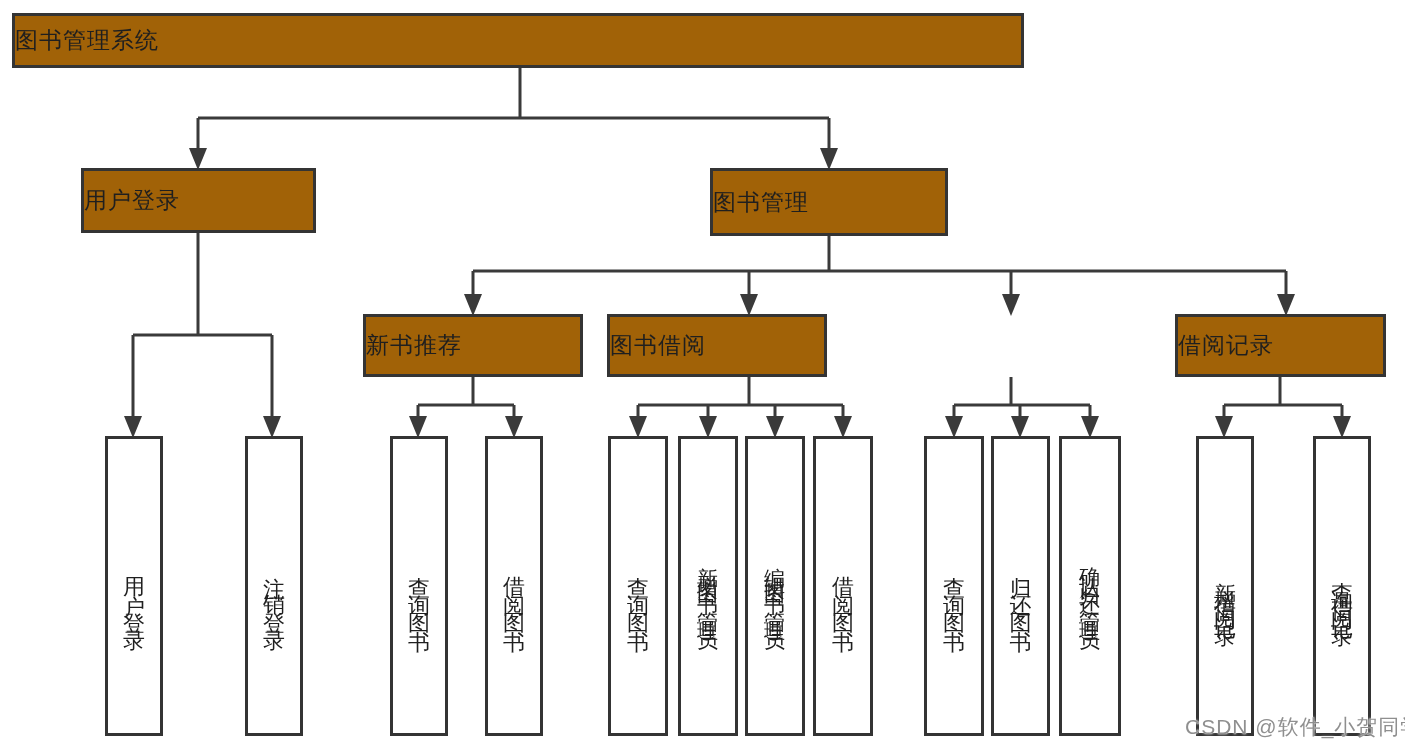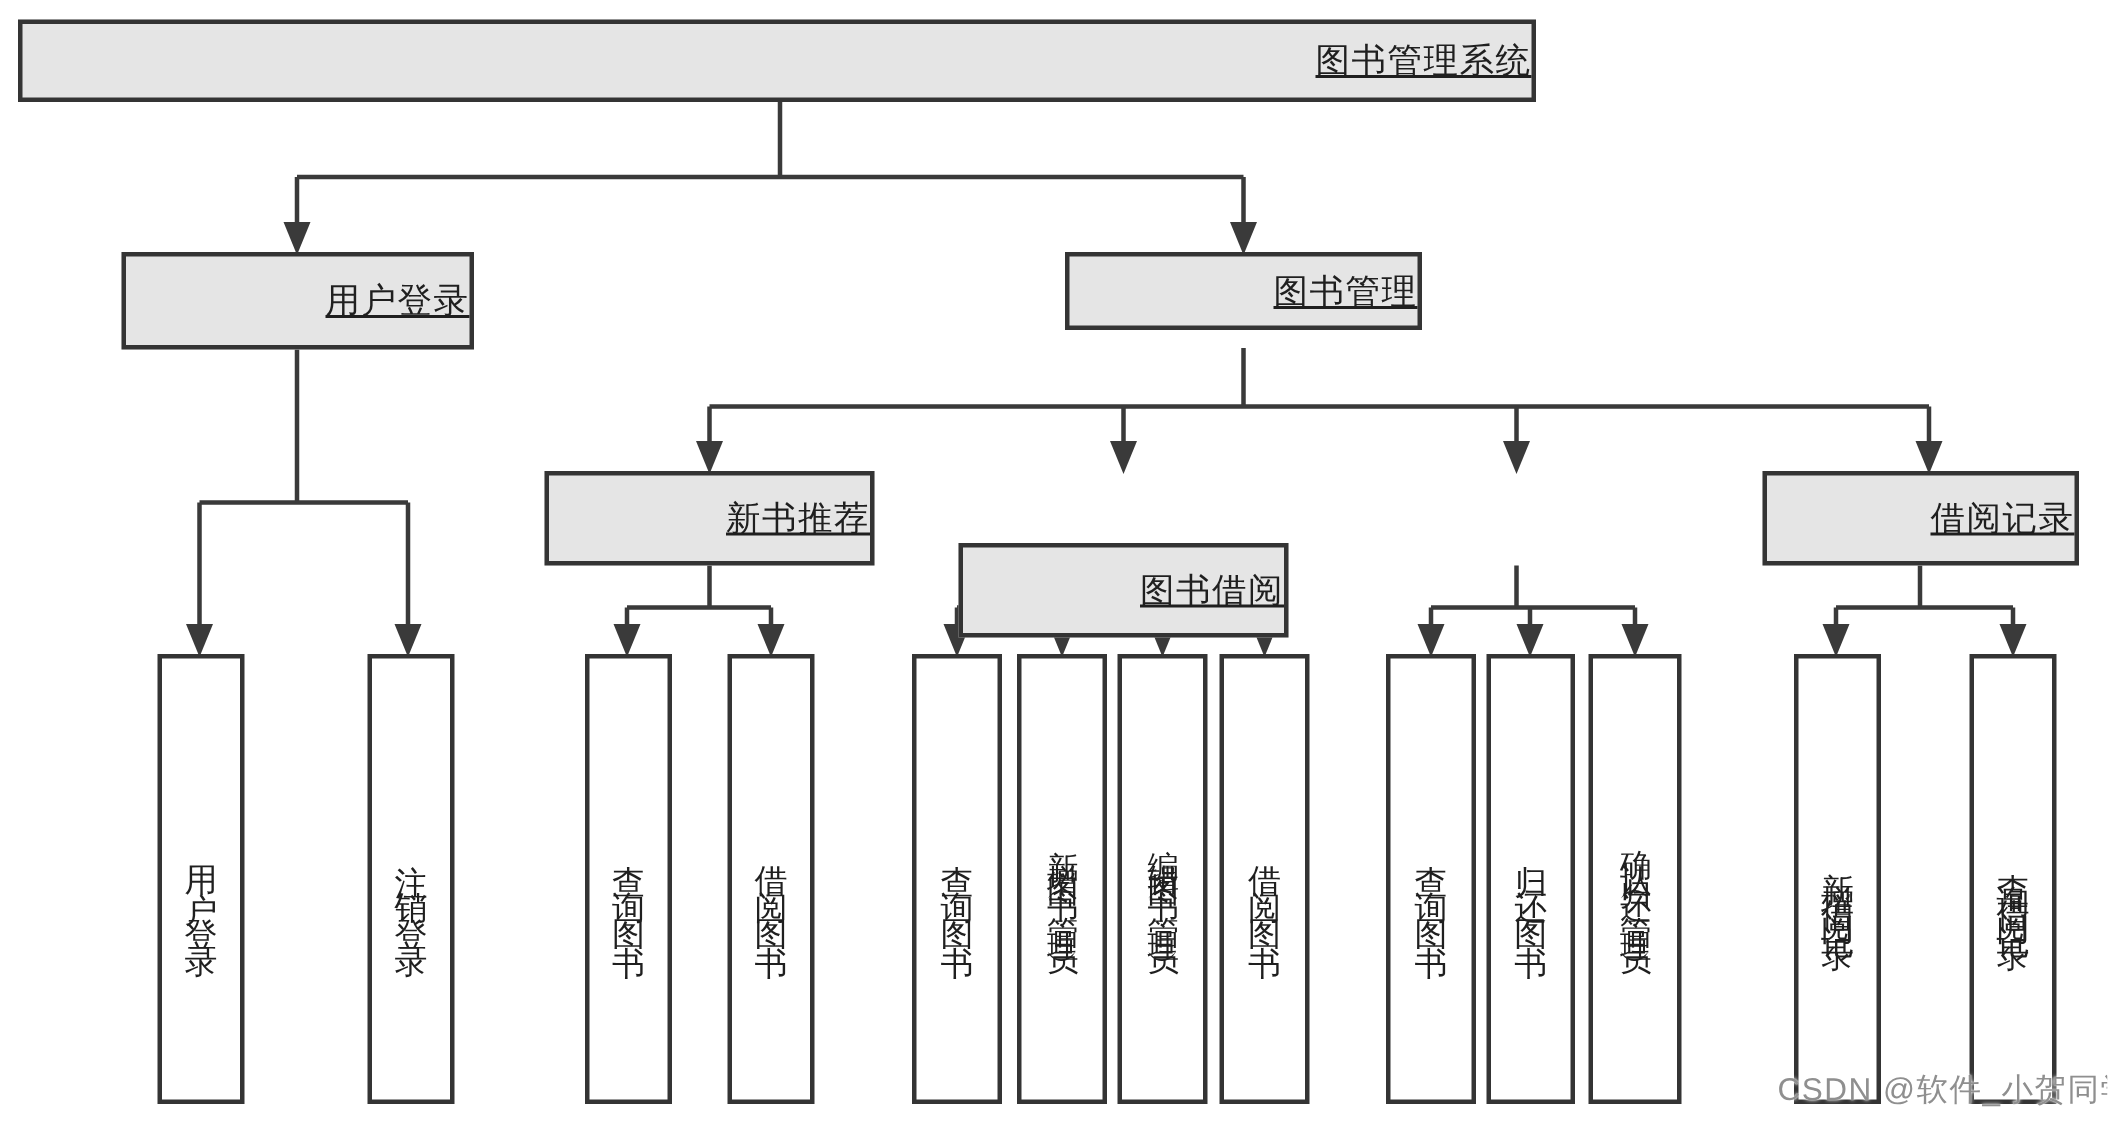--- a/index.html
+++ b/index.html
@@ -6,24 +6,24 @@
   .stage {
     position:relative; width:1405px; height:747px; overflow:hidden;
     background: var(--background, #ffffff);
     font-family: "Liberation Sans", sans-serif;
     color: var(--text, #1f1f1f);
   }
   .wires { position:absolute; left:0; top:0; color: var(--line, #3a3a3a); }
   .wires path { stroke: currentColor; stroke-width:3; fill:none; }
   .wires polygon { fill: currentColor; stroke:none; }
   .hbox {
-    position:absolute; box-sizing:border-box; background:#e5e5e5;
+    position:absolute; box-sizing:border-box; background:#a16207;
     border:3px solid var(--border, #343434);
-    display:flex; align-items:center; justify-content:flex-end;
-    font-size:23px; letter-spacing:1px; white-space:nowrap;text-decoration:underline;
+    display:flex; align-items:center; justify-content:flex-start;
+    font-size:23px; letter-spacing:1px; white-space:nowrap;
   }
   .vbox {
     position:absolute; top:436px; height:300px; width:58px; box-sizing:border-box;
     background:#fff; border:3px solid var(--border, #343434);
     display:flex; align-items:center; justify-content:center;
   }
   .vbox span { writing-mode: vertical-rl; text-orientation: mixed; line-height:1; }
   .ls-loose { font-size:22px; letter-spacing:18px; margin-bottom:-18px; }
   .ls-mid   { font-size:22px; letter-spacing:9px;  margin-bottom:-9px; }
   .ls-tight { font-size:21px; letter-spacing:9px;  margin-bottom:-9px; }
@@ -88,28 +88,28 @@
     </g>
   </svg>
 
   <div class="hbox" style="left:12px; top:13px; width:1012px; height:55px;">
     <span>图书管理系统</span>
   </div>
 
   <div class="hbox" style="left:81px; top:168px; width:235px; height:65px;">
     <span>用户登录</span>
   </div>
-  <div class="hbox" style="left:710px; top:168px; width:238px; height:52px;">
+  <div class="hbox" style="left:710px; top:168px; width:238px; height:68px;">
     <span>图书管理</span>
   </div>
 
   <div class="hbox" style="left:363px; top:314px; width:220px; height:63px;">
     <span>新书推荐</span>
   </div>
-  <div class="hbox" style="left:639px; top:314px; width:220px; height:63px;margin-top:48px;">
+  <div class="hbox" style="left:607px; top:314px; width:220px; height:63px;">
     <span>图书借阅</span>
   </div>
   <div class="hbox" style="left:1175px; top:314px; width:211px; height:63px;">
     <span>借阅记录</span>
   </div>
 
   <div class="vbox" style="left:105px;">
     <span class="ls-loose">用户登录</span>
   </div>
   <div class="vbox" style="left:245px;">

